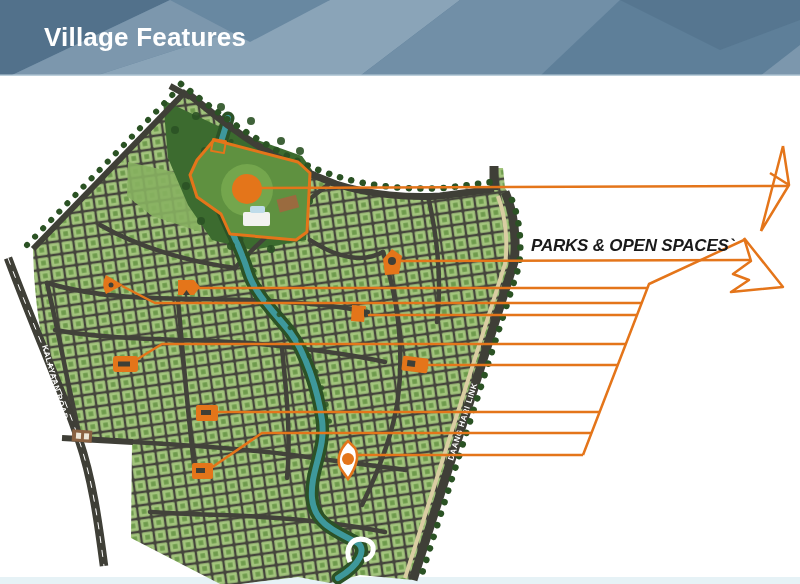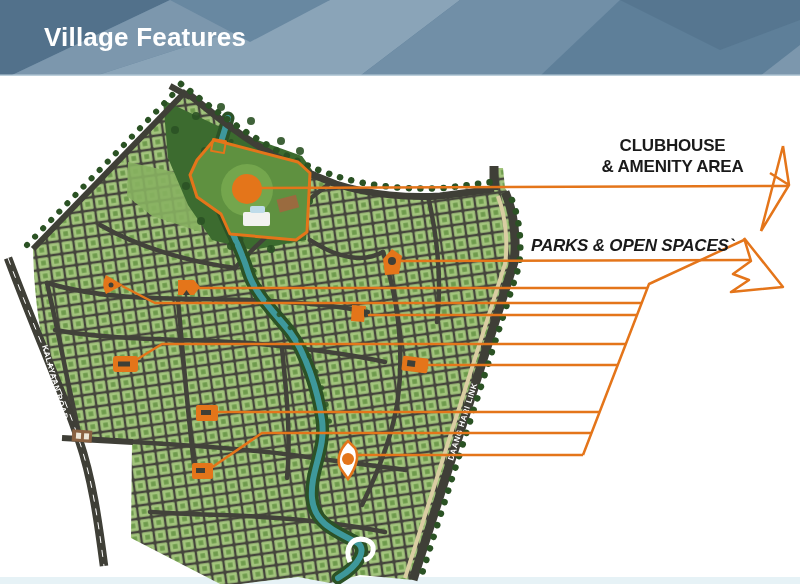--- a/index.html
+++ b/index.html
@@ -211,19 +211,15 @@
       <polygon points="170,0 250,42 330,0" fill="#6888A1"></polygon>
       <polygon points="460,0 620,0 540,76 360,76" fill="#718FA7"></polygon>
       <polygon points="620,0 720,50 800,20 800,0" fill="#567690"></polygon>
       <polygon points="760,76 800,45 800,76" fill="#7C97AD"></polygon>
       <rect y="74.5" width="800" height="1.5" fill="#BCCFDB"></rect>
       <rect y="76" width="800" height="2" fill="#FFFFFF"></rect>
     </svg>
     <div class="page-title">Village Features</div>
   </div>
 
-  <div class="anno-label clubhouse-label">
-    <span>CLUBHOUSE</span>
-    <span>&amp; AMENITY AREA</span>
-  </div>
   <div class="anno-label parks-label">PARKS &amp; OPEN SPACES`</div>
 
 </div>
 
 </body></html>

